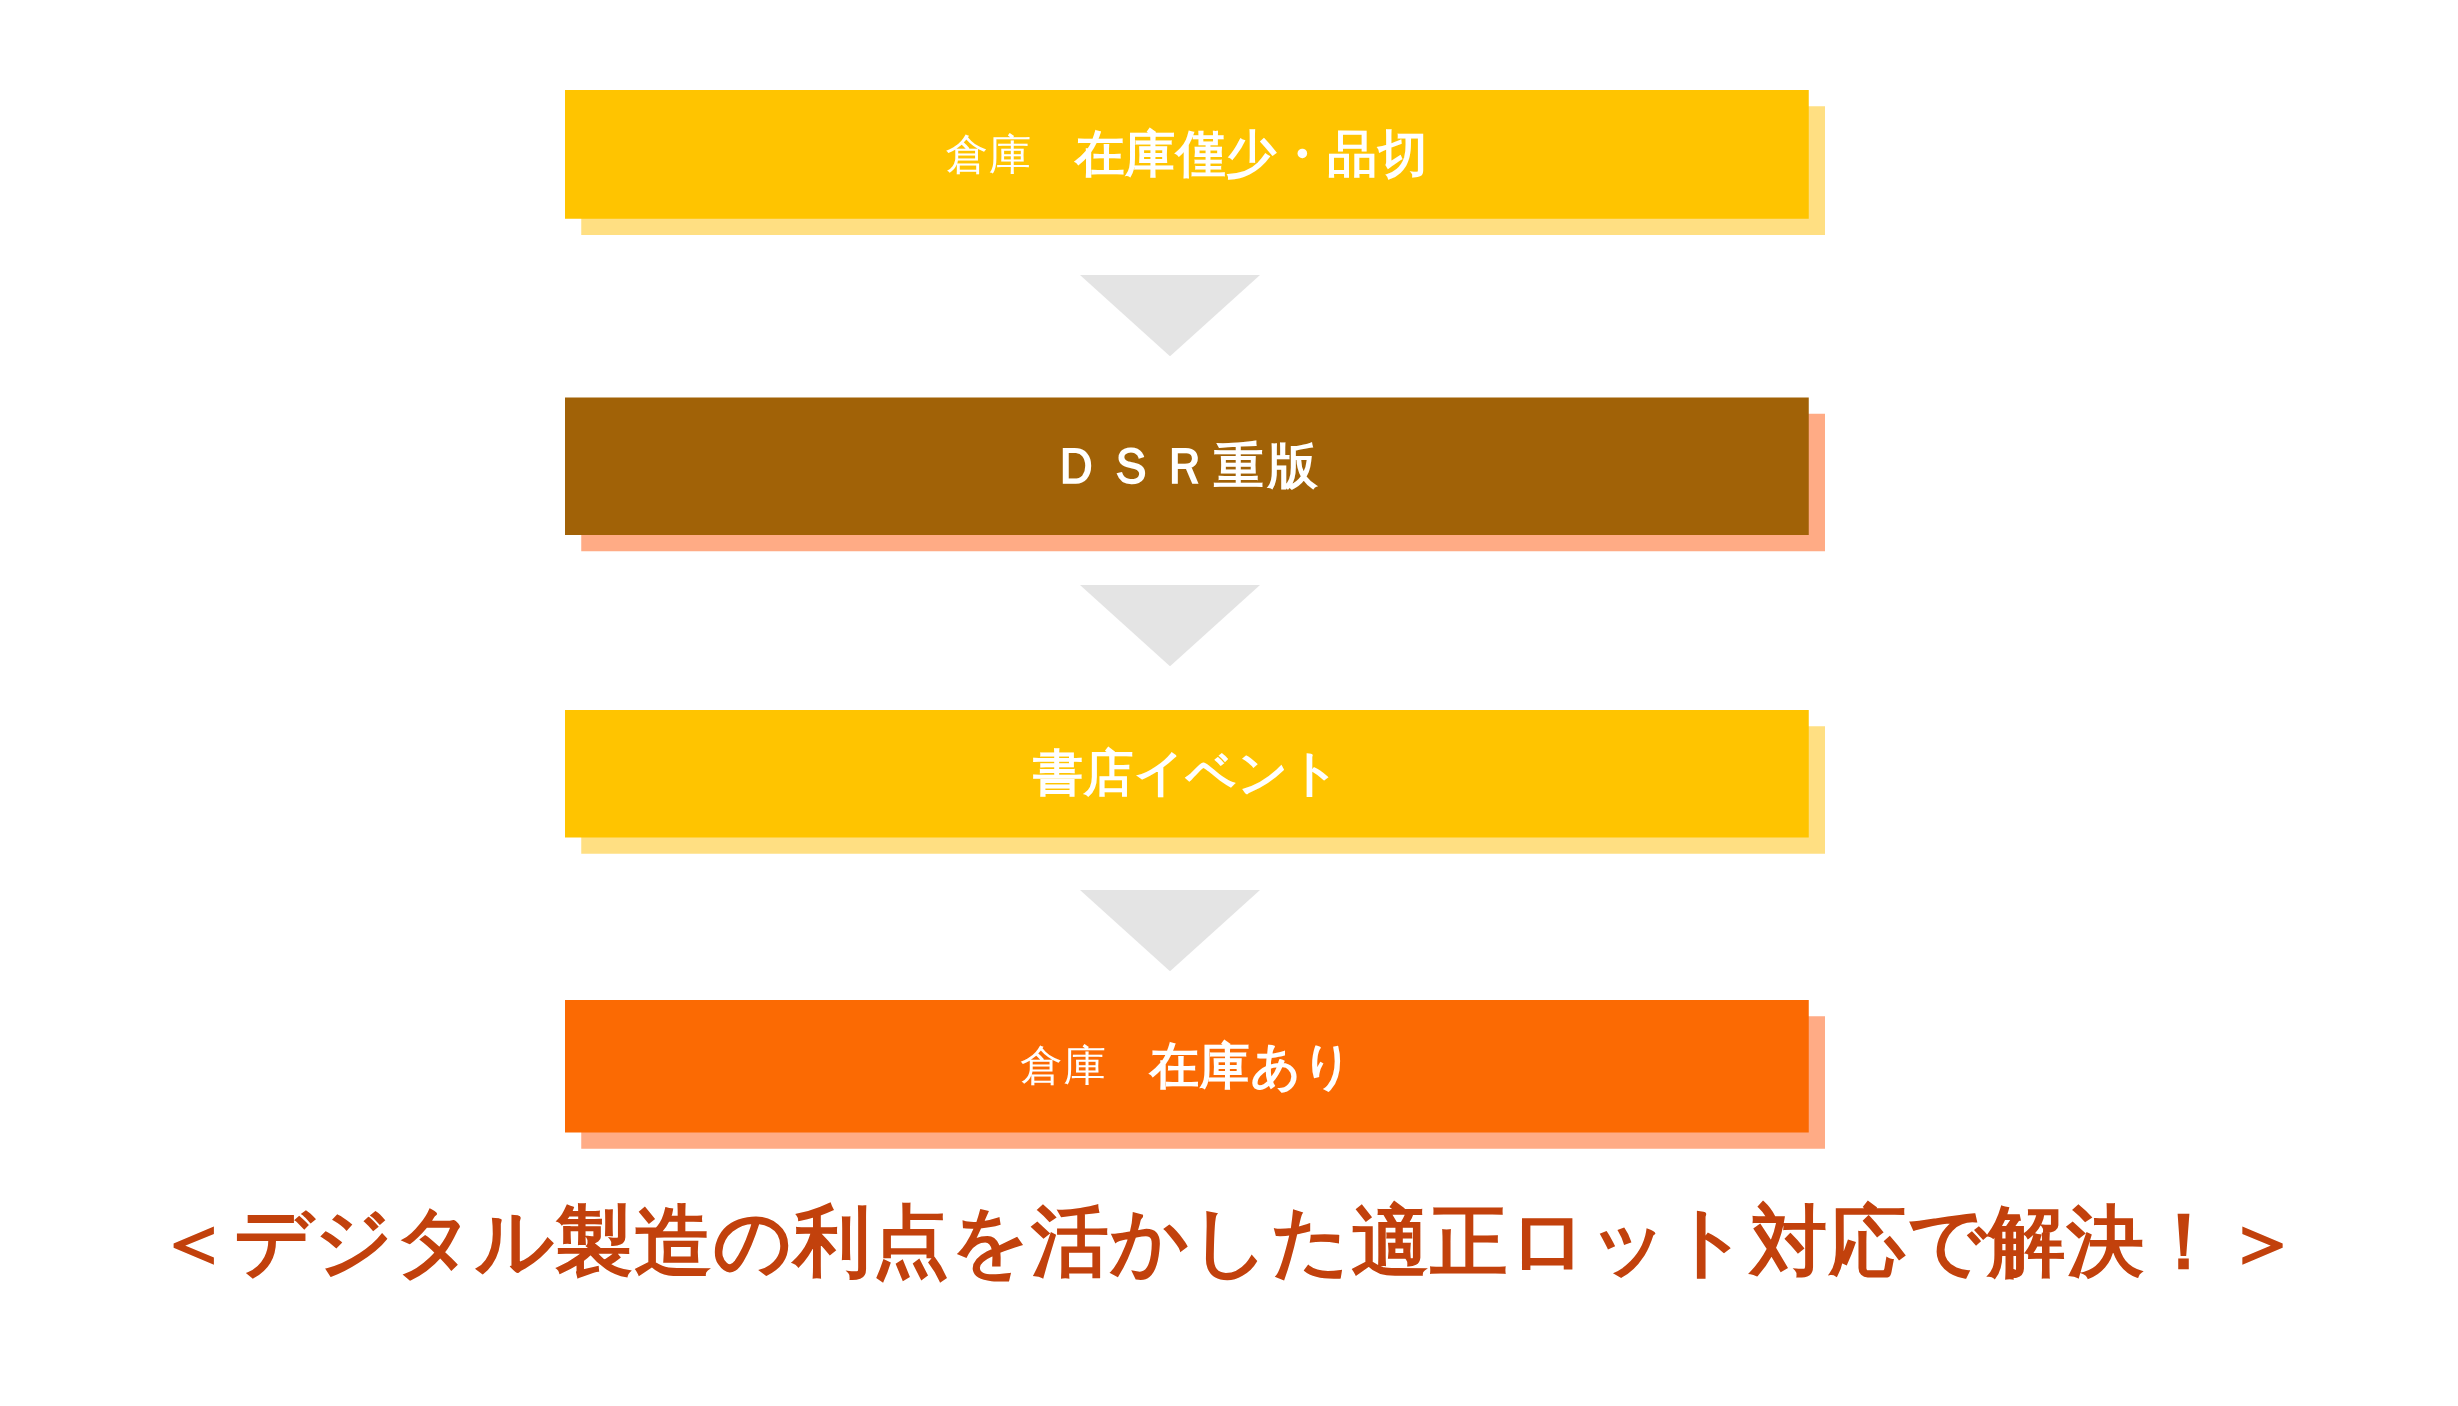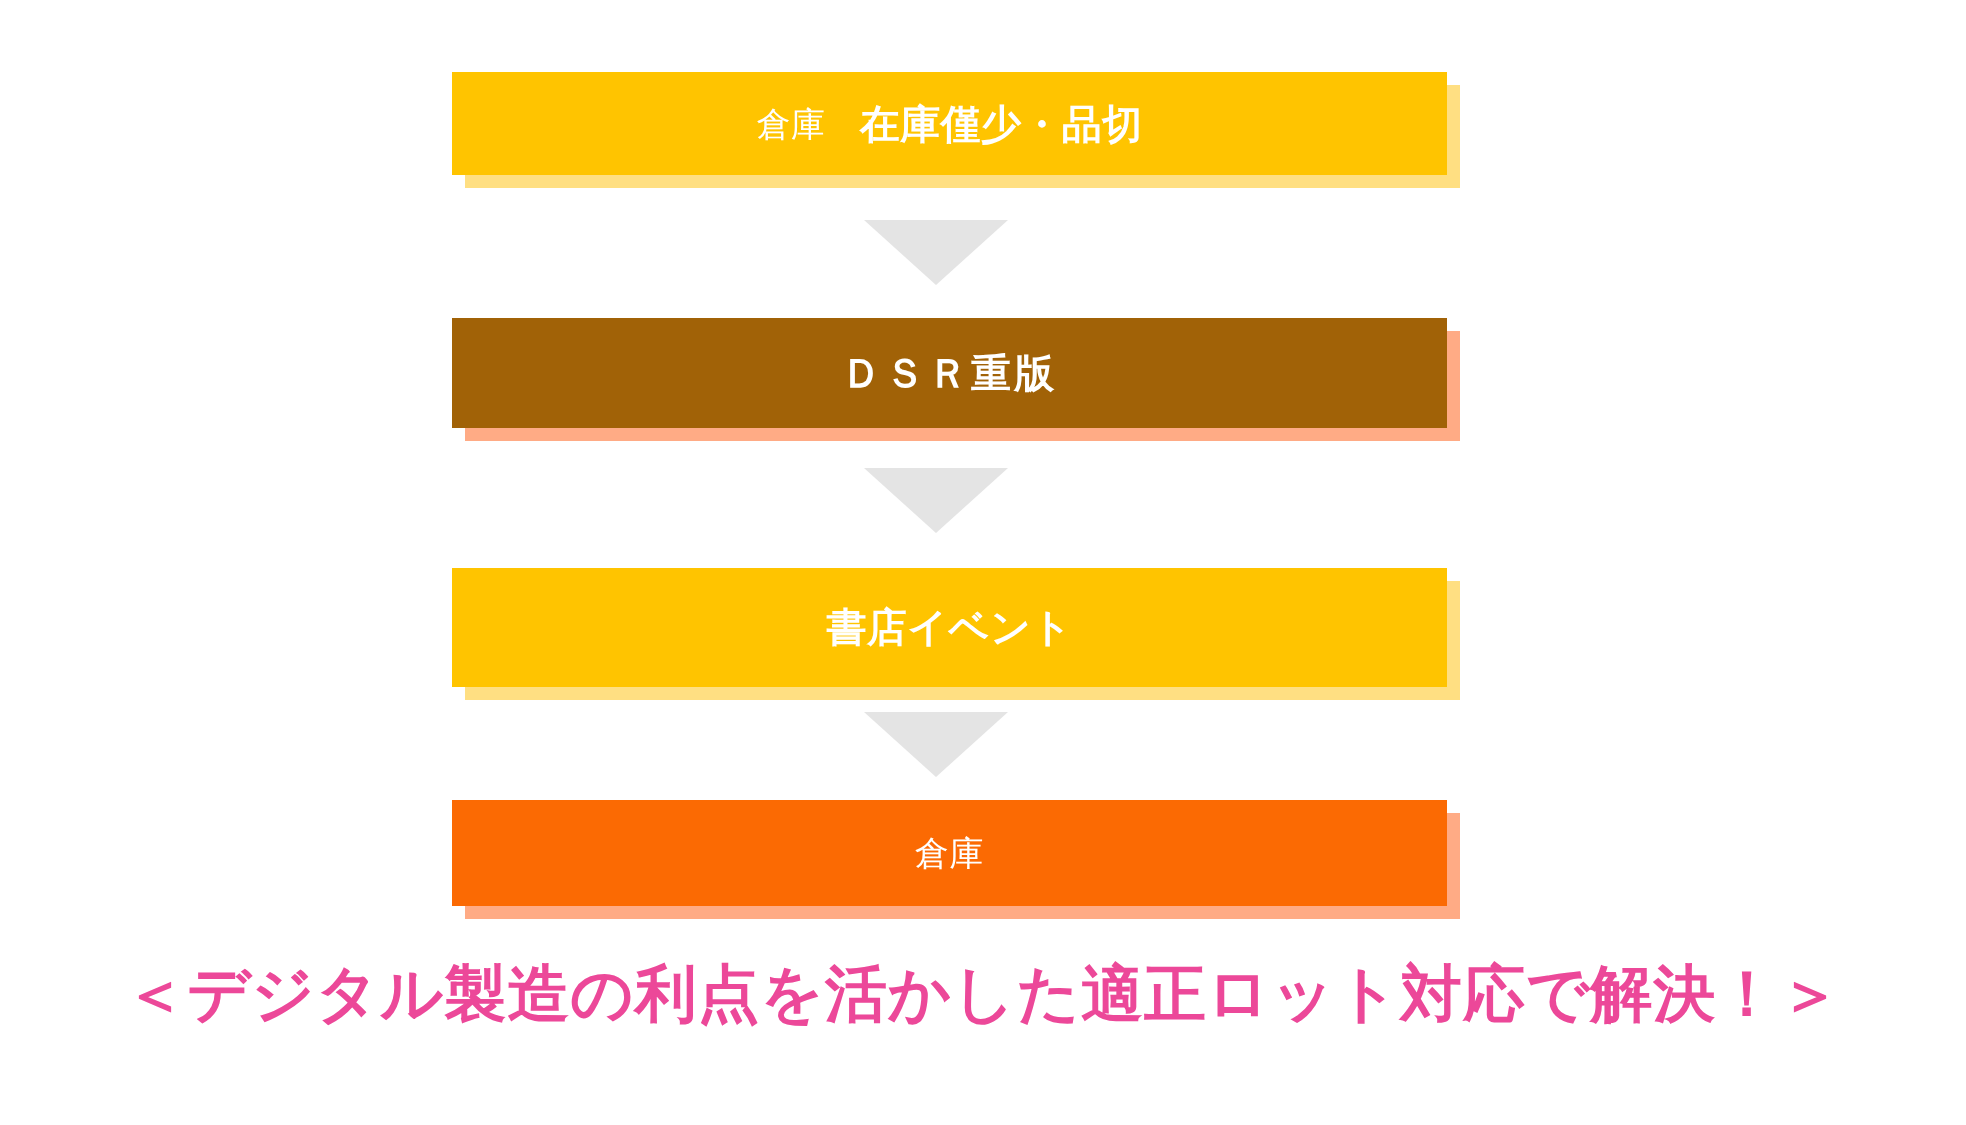--- a/index.html
+++ b/index.html
@@ -72,21 +72,21 @@
   }
 
   
   .step-main.wide {
     letter-spacing: 0.08em;
   }
 
   
   #step-1 { top: 72px;  height: 103px; }
   #step-2 { top: 318px; height: 110px; }
-  #step-3 { top: 568px; height: 119px; font-family: Liberation Serif, serif; }
+  #step-3 { top: 568px; height: 102px; }
   #step-4 { top: 800px; height: 106px; }
 
   
   .arrow {
     position: absolute;
     left: 864px;
     width: 0;
     height: 0;
     border-left: 72px solid transparent;
     border-right: 72px solid transparent;
@@ -141,18 +141,19 @@
       <span class="step-main" style="color: rgb(255, 255, 255);">書店イベント</span>
     </div>
   </div>
 
   <div class="arrow" id="arrow-3" style="border-top-color: rgb(228, 228, 228);"></div>
 
   <div class="step" id="step-4">
     <div class="step-shadow" style="background: rgb(255, 171, 133);"></div>
     <div class="step-bar" style="background: rgb(251, 106, 3);">
       <span class="step-sub" style="color: rgb(255, 255, 255);">倉庫</span>
+      <span class="step-main" style="color: rgb(255, 255, 255);">在庫あり</span>
     </div>
   </div>
 
-  <div id="caption" style="color: #ec4899;">＜デジタル製造の利点を活かした適正ロット対応で解決！＞</div>
+  <div id="caption" style="color: #c2410c;">＜デジタル製造の利点を活かした適正ロット対応で解決！＞</div>
 
 </div>
 
 </body></html>

